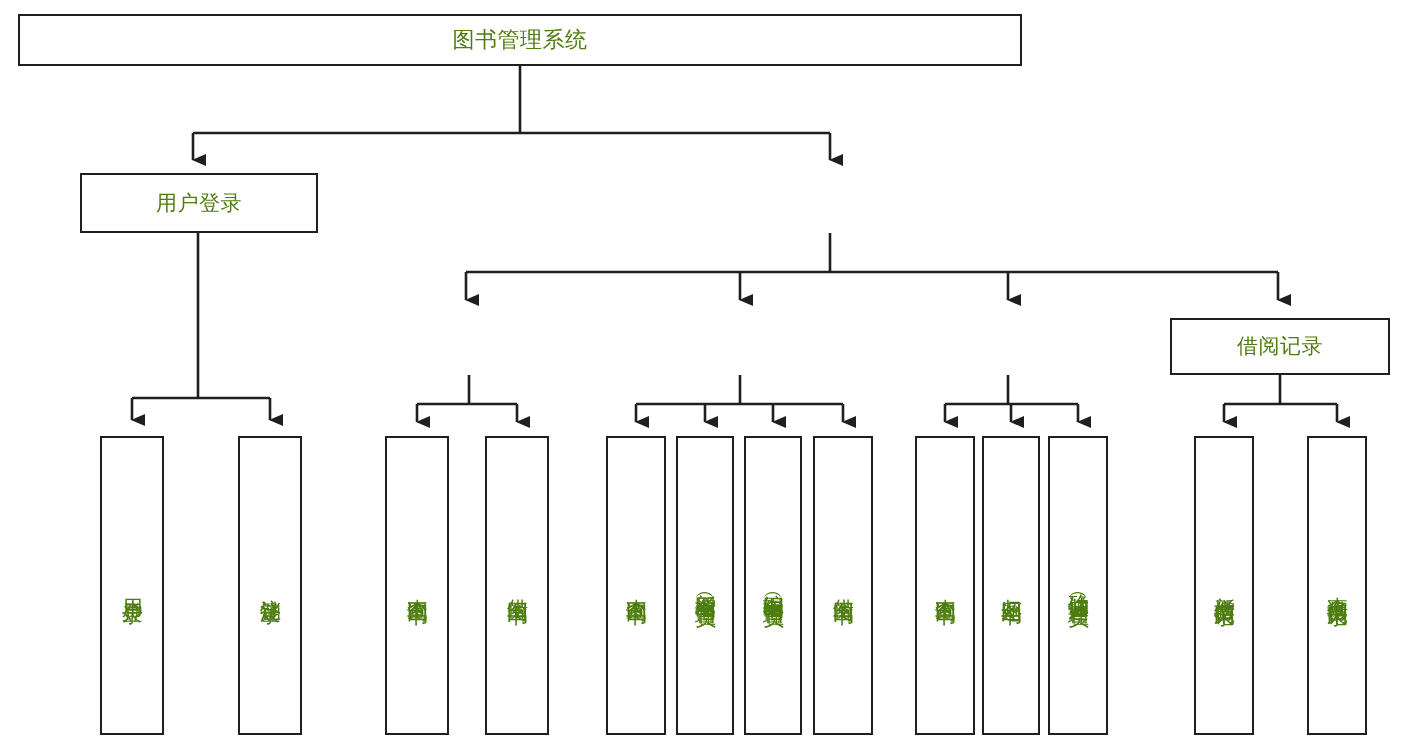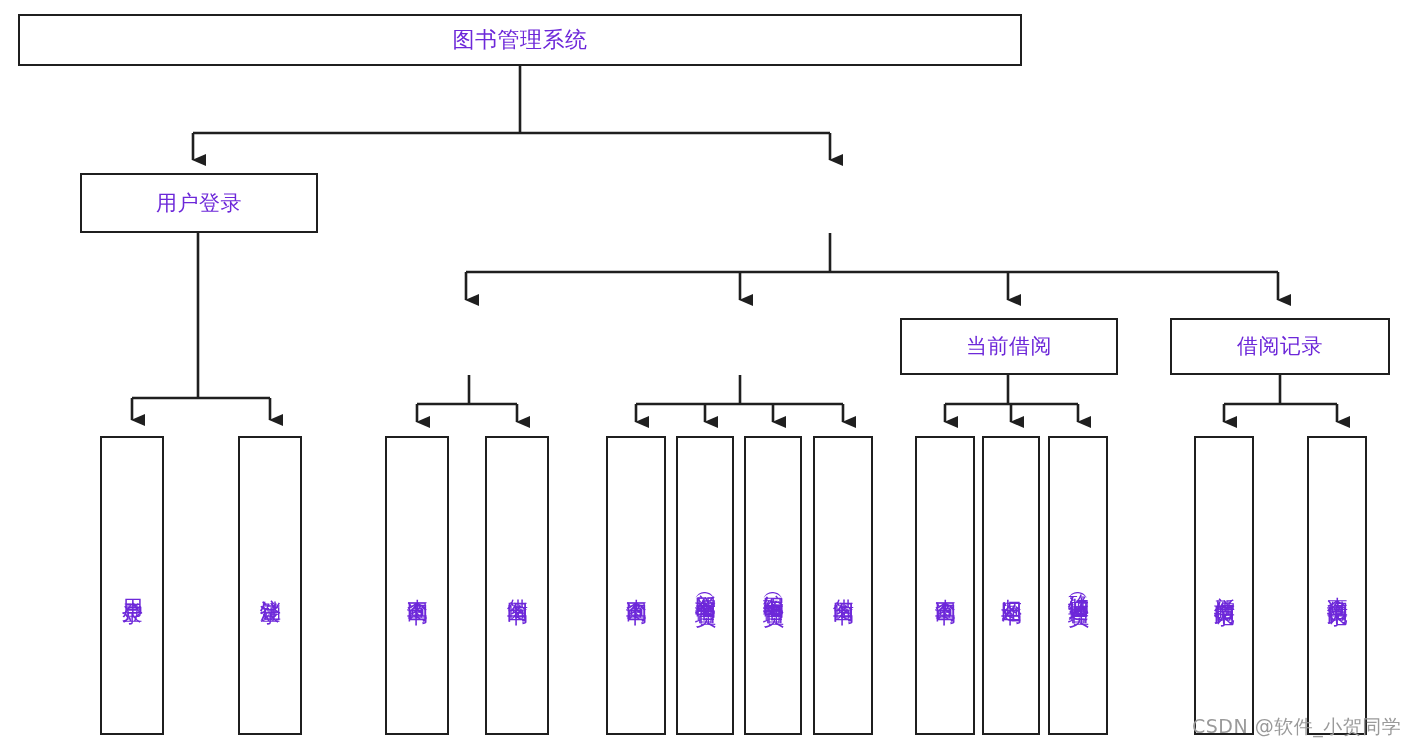--- a/index.html
+++ b/index.html
@@ -32,21 +32,21 @@
     background: #ffffff;
     display: flex;
     align-items: center;
     justify-content: center;
     color: #1a1a1a;
   }
   .node .label {
     display: block;
     text-align: center;
     letter-spacing: 0.5px;
-    color: #6d28d9;
+    color: #4d7c0f;
   }
   
   .node.horiz .label {
     writing-mode: horizontal-tb;
     font-size: 21px;
     line-height: 1.15;
     white-space: nowrap;
   }
   .node.root .label {
     font-size: 22px;
@@ -134,23 +134,20 @@
   </svg>
 
   <div class="node horiz root" style="left:18px; top:14px; width:1004px; height:52px;">
     <span class="label">图书管理系统</span>
   </div>
 
   <div class="node horiz" style="left:80px; top:173px; width:238px; height:60px;">
     <span class="label">用户登录</span>
   </div>
 
-  <div class="node horiz" style="left:900px; top:318px; width:218px; height:57px;">
-    <span class="label">当前借阅</span>
-  </div>
   <div class="node horiz" style="left:1170px; top:318px; width:220px; height:57px;align-items:center;">
     <span class="label">借阅记录</span>
   </div>
 
   <div class="node vert" style="left:100px; top:436px; width:64px; height:299px;">
     <span class="label">用户登录</span>
   </div>
   <div class="node vert" style="left:238px; top:436px; width:64px; height:299px;">
     <span class="label">注销登录</span>
   </div>
@@ -185,15 +182,14 @@
     <span class="label">确认归还（管理员）</span>
   </div>
 
   <div class="node vert" style="left:1194px; top:436px; width:60px; height:299px;">
     <span class="label">新增借阅记录</span>
   </div>
   <div class="node vert" style="left:1307px; top:436px; width:60px; height:299px;">
     <span class="label">查询借阅记录</span>
   </div>
 
-  <div class="watermark" style="left:1192px; top:714px;">CSDN @软件_小贺同学</div>
 
 </div>
 
 </body></html>

